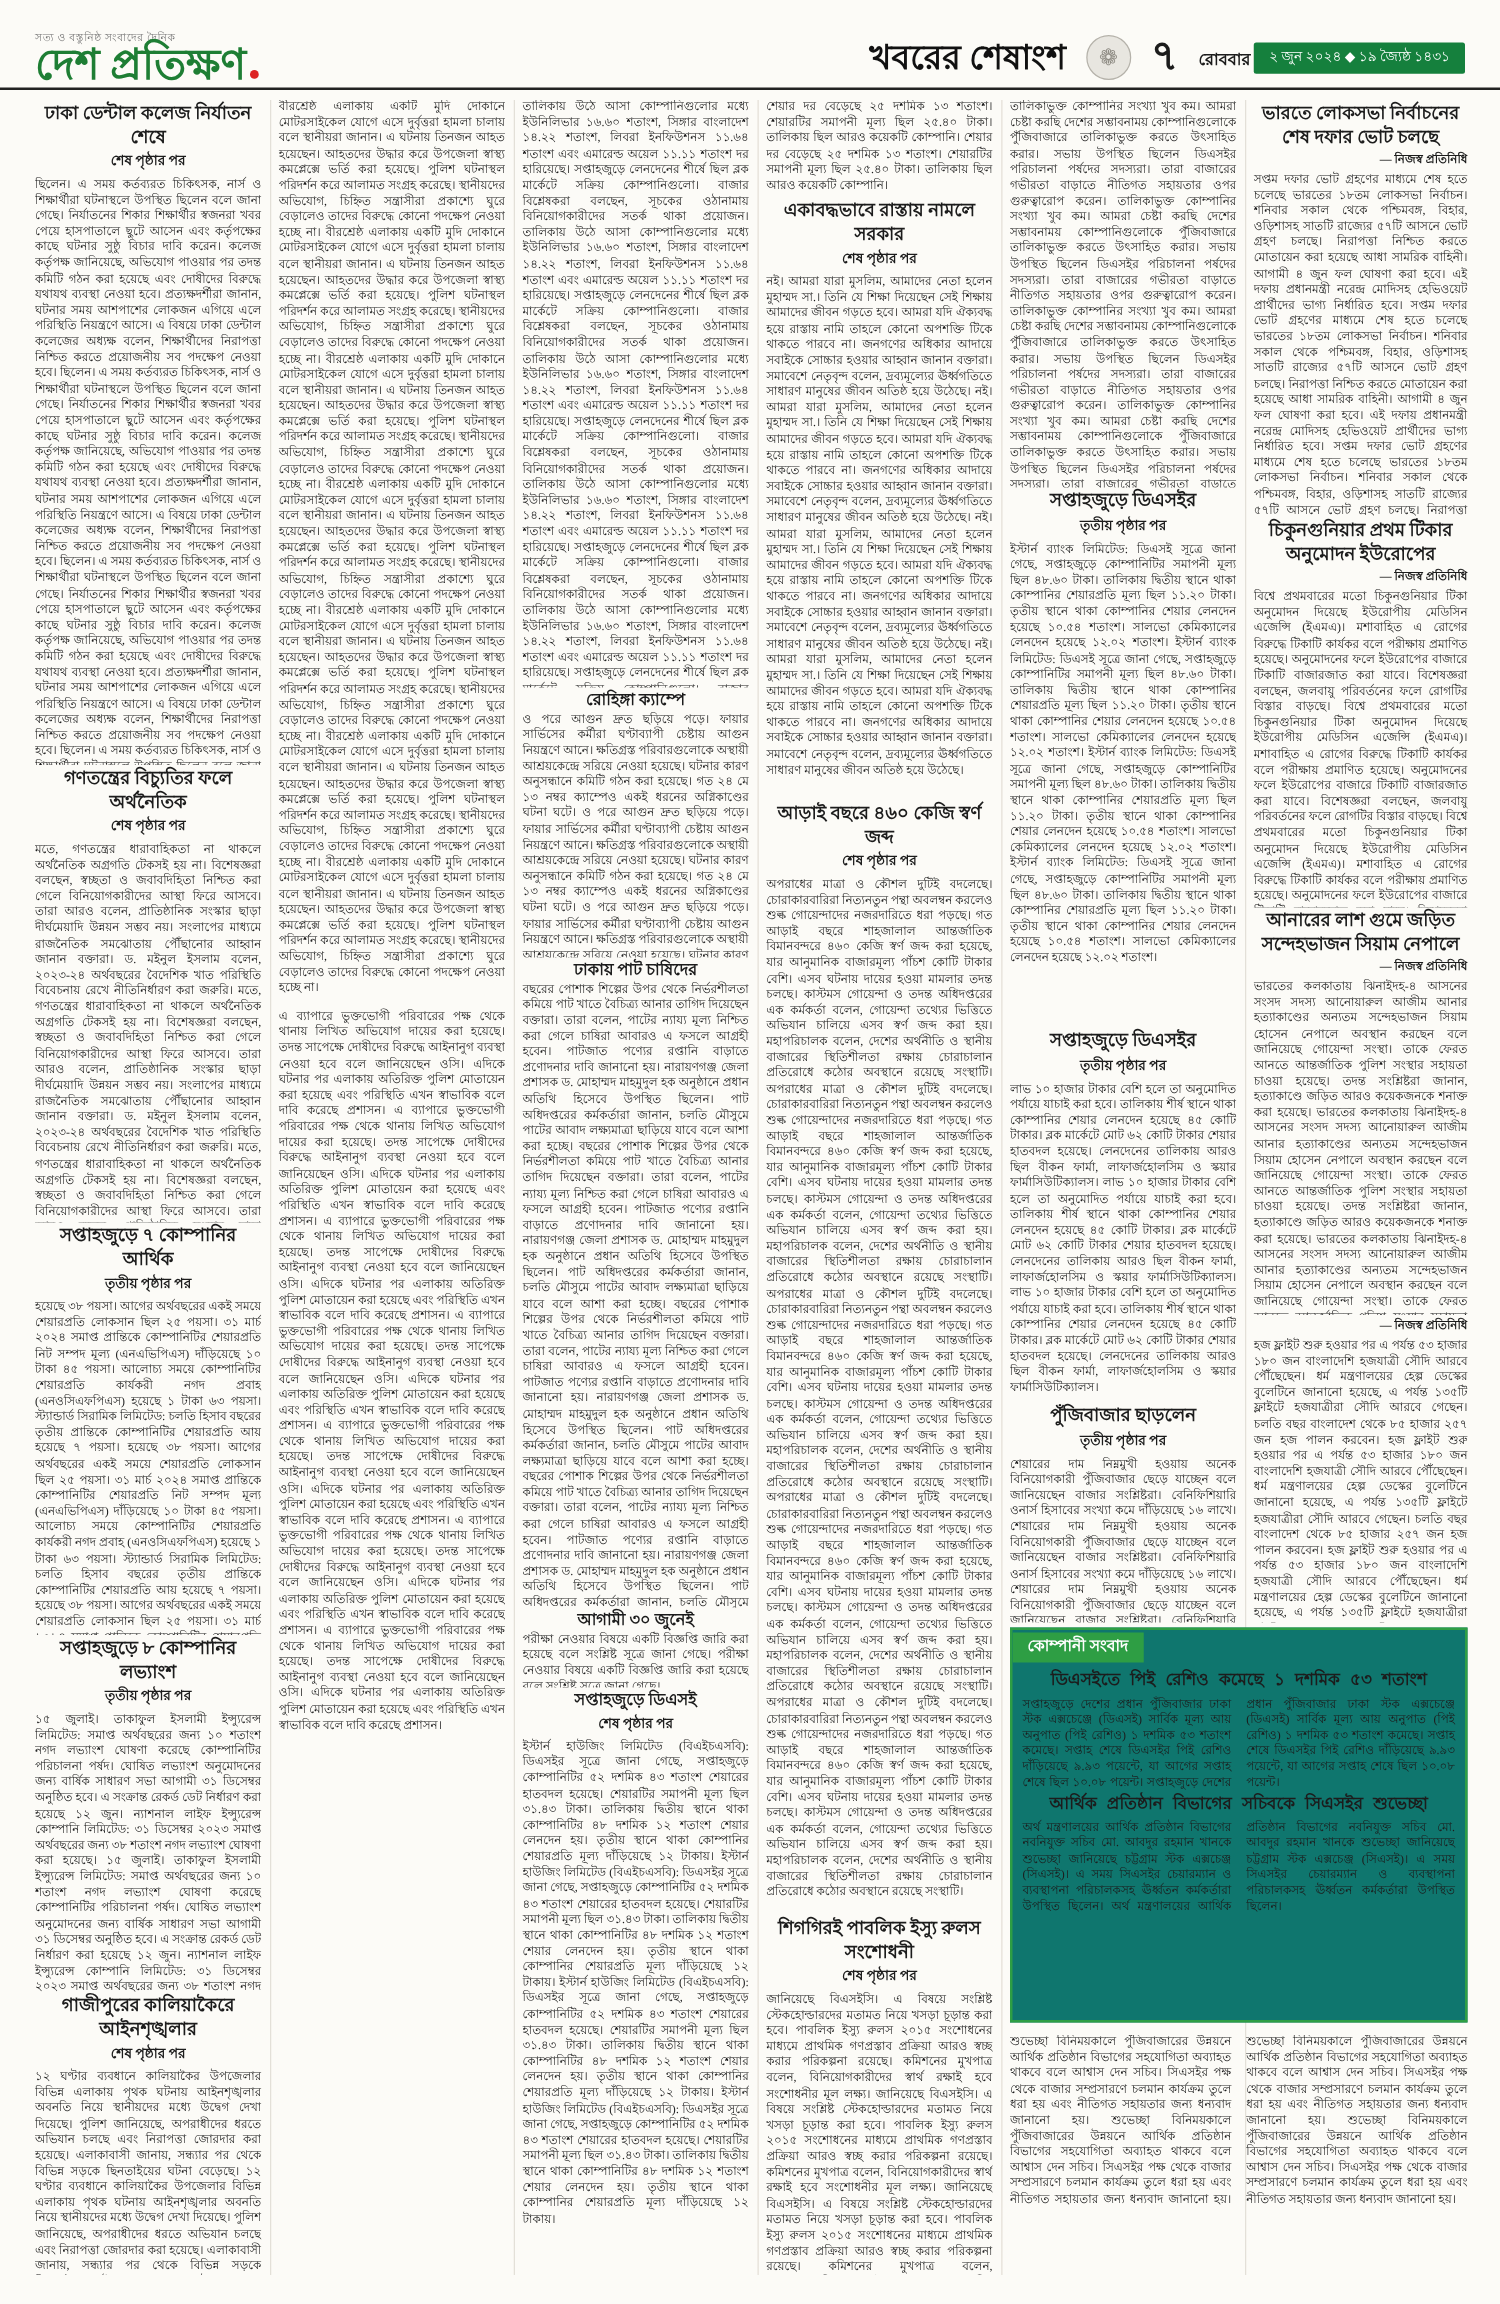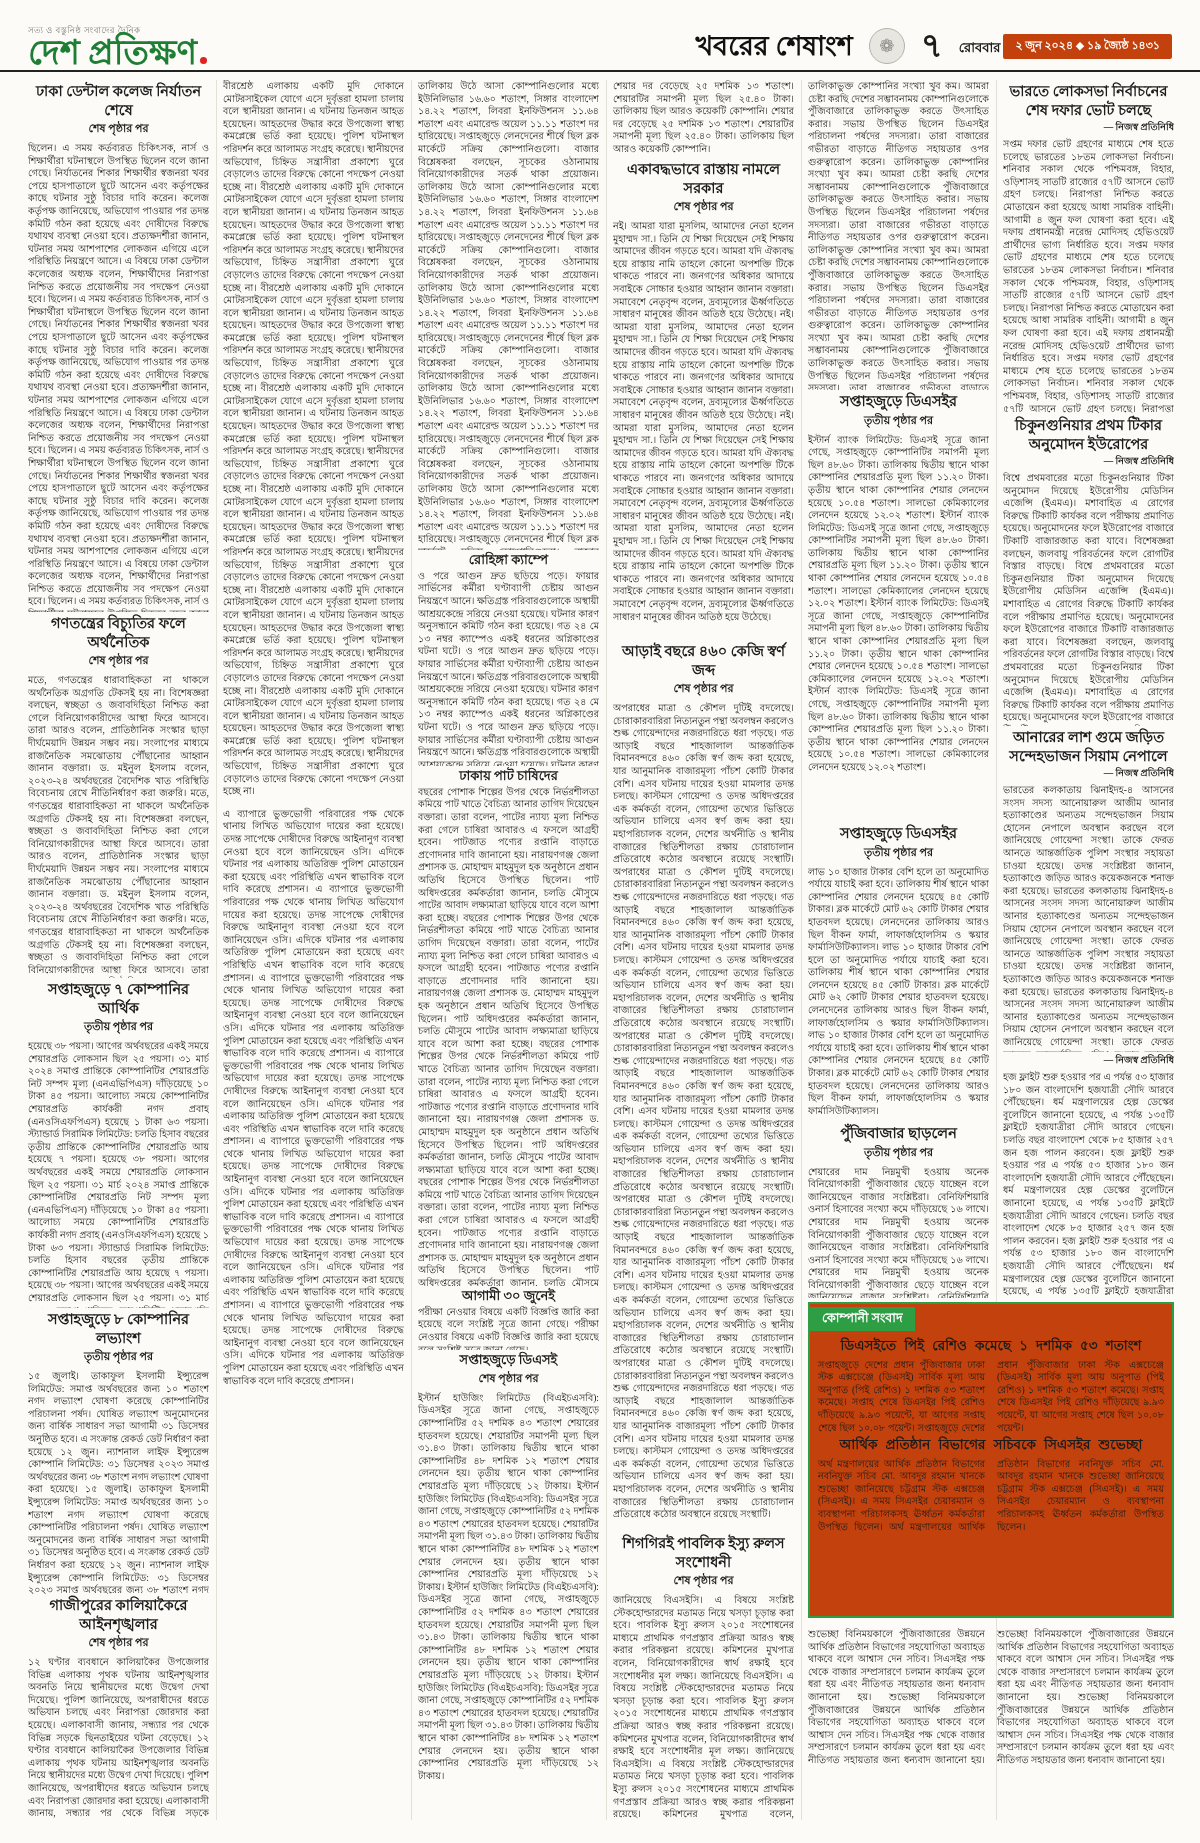--- a/index.html
+++ b/index.html
@@ -26,40 +26,40 @@
   .section-title{font-size:27px;font-weight:bold;color:#111;line-height:1;}
   .emblem{
     width:34px;height:34px;border-radius:50%;
     background:#e8e6e0;border:1px solid #b5b2aa;color:#8f8c84;
     display:flex;align-items:center;justify-content:center;font-size:18px;
   }
   .page-number{font-size:34px;font-weight:bold;line-height:1;}
   .date-block{display:flex;flex-direction:row;align-items:flex-end;gap:3px;}
   .day{font-size:13px;font-weight:bold;}
   .date-bar{
-    background:#c2410c;color:#fff;font-size:11px;font-weight:bold;
+    background:#15803d;color:#fff;font-size:11px;font-weight:normal;
     padding:3px 12px;border-radius:2px;white-space:nowrap;
   }
   
   .content{position:absolute;top:80px;left:0;width:1200px;height:1740px;}
   .vsep{position:absolute;top:0;height:100%;width:1px;background:#e3e0d8;}
   .col{position:absolute;top:0;display:flex;flex-direction:column;}
   .art{overflow:hidden;box-sizing:border-box;padding-bottom:6px;}
   .art h2{
     font-size:14.5px;font-weight:bold;text-align:center;
     margin:2px 0 1px 0;line-height:1.28;
   }
   .art h3{font-size:13px;font-weight:bold;text-align:center;margin:2px 0 1px 0;line-height:1.3;}
   .cont{font-size:11px;font-weight:bold;text-align:center;margin:0 0 3px 0;}
   .byline{font-size:9.5px;font-weight:bold;text-align:right;margin:1px 0 3px 0;}
   .body{font-size:9.5px;line-height:12.6px;text-align:justify;}
   .para{margin-bottom:10px;}
   
   .company-box{
-    position:absolute;border:2px solid #2e9e44;background:#c2410c;
+    position:absolute;border:2px solid #2e9e44;background:#0f766e;
     box-sizing:border-box;padding:4px 8px 6px 8px;overflow:hidden;
   }
   .company-box-title{
     display:inline-block;background:#2e9e44;color:#fff;
     font-size:12.5px;font-weight:bold;padding:2px 12px;margin:-4px 0 4px -8px;
   }
   .company-box h3{font-size:13.5px;font-weight:bold;text-align:center;margin:3px 0 3px 0;line-height:1.3;font-family:Liberation Mono, monospace;}
   .two-col{column-count:2;column-gap:12px;}
   .below-box{position:absolute;overflow:hidden;}
 </style>

